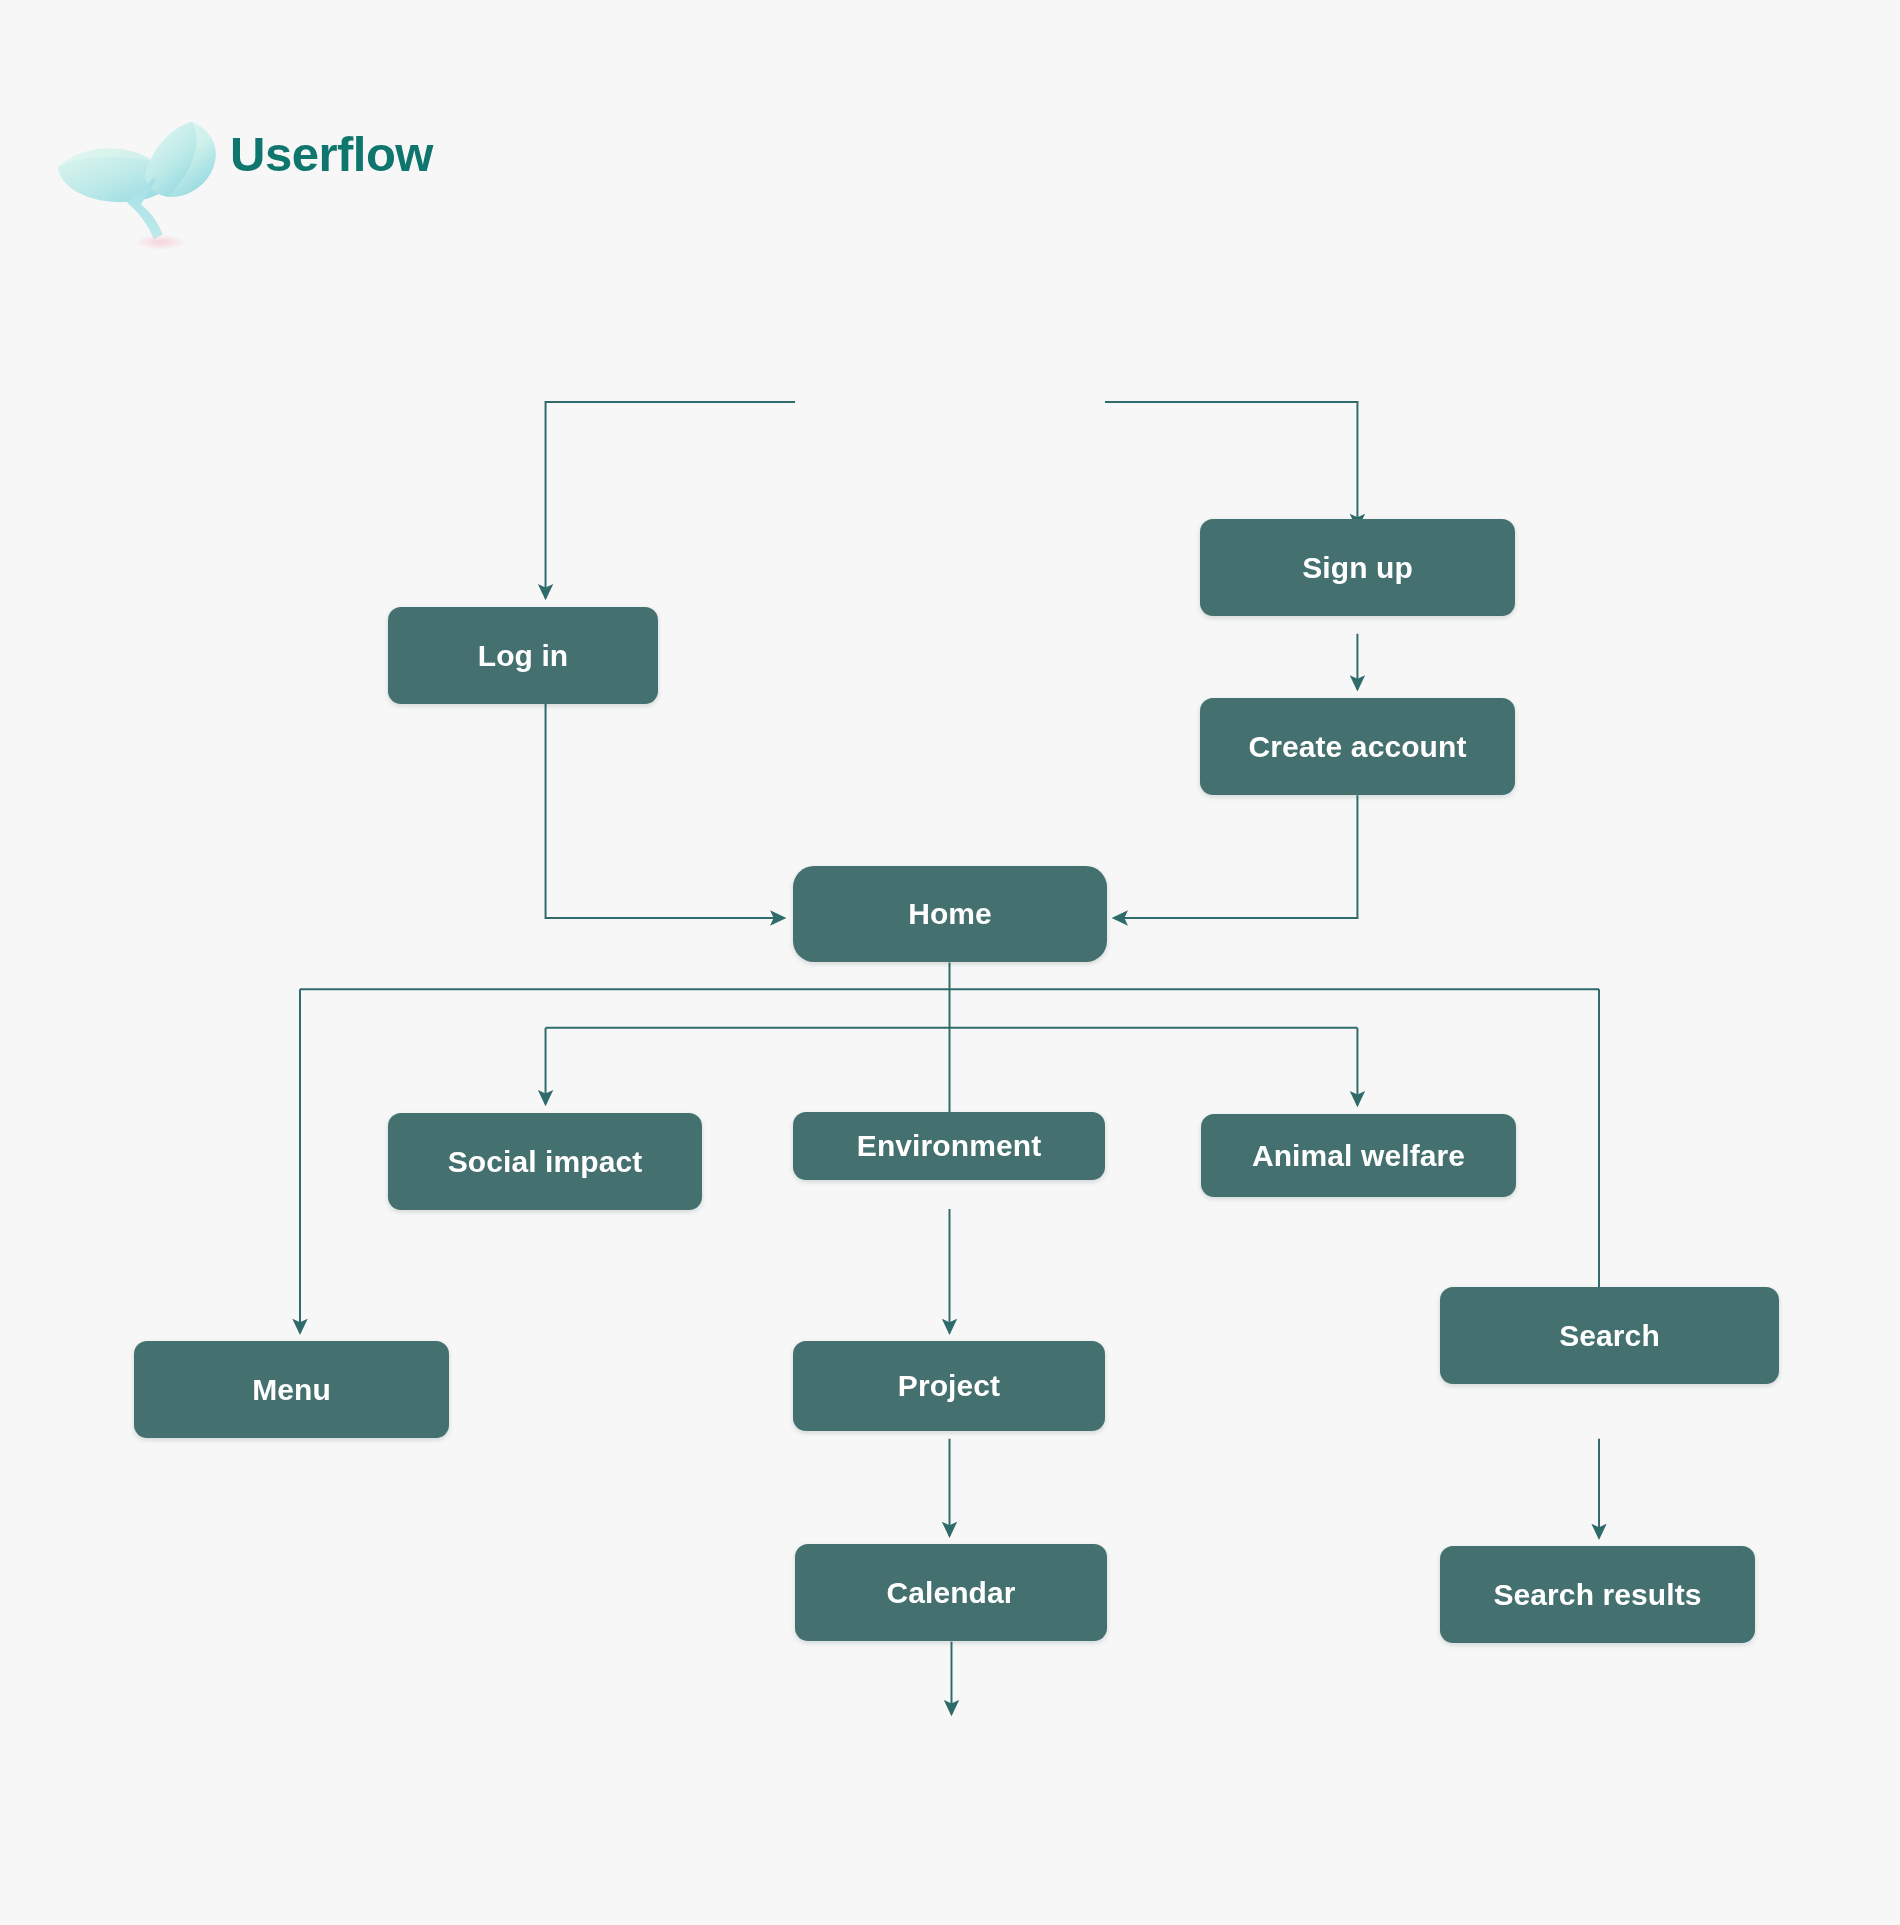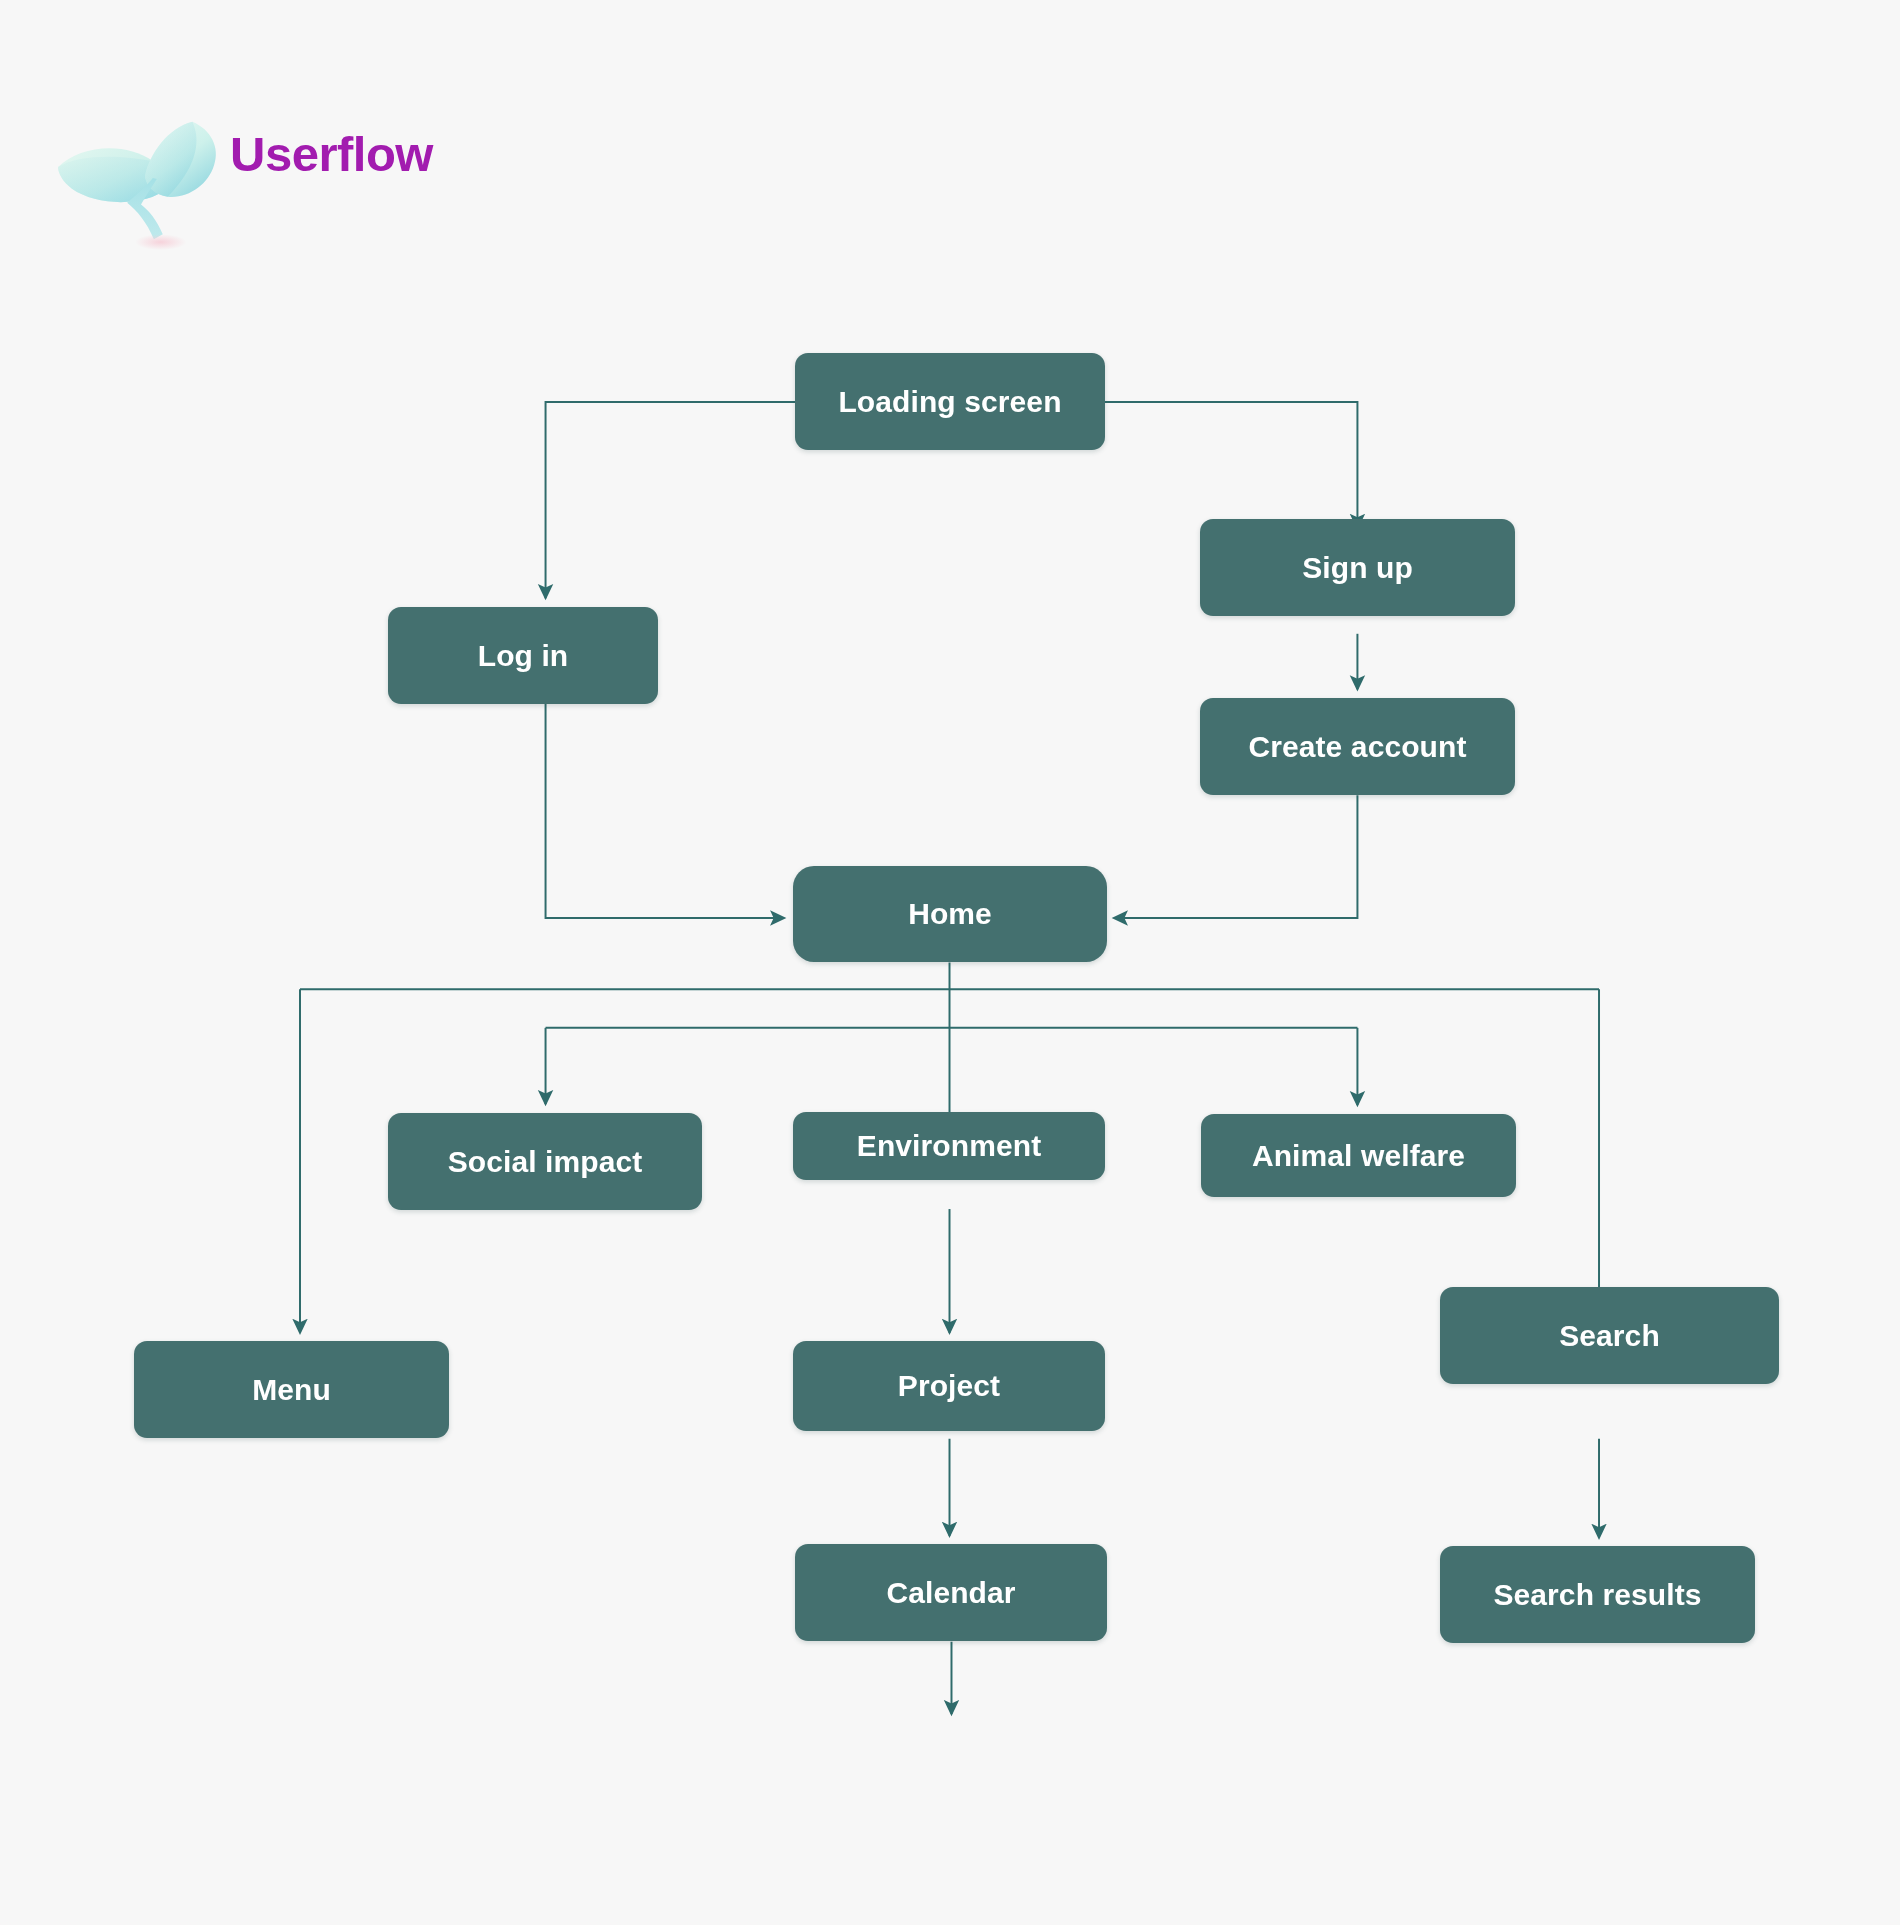--- a/index.html
+++ b/index.html
@@ -35,21 +35,21 @@
     top: 0;
     width: 178px;
     height: 158px;
   }
   .page-title {
     position: absolute;
     left: 176px;
     top: 32px;
     font-size: 49px;
     font-weight: bold;
-    color: #a21caf;
+    color: #0f766e;
     letter-spacing: -0.5px;
     white-space: nowrap;
   }
 
   
   .flow {
     position: absolute;
     left: 0;
     top: 0;
     width: 1901px;
@@ -167,23 +167,20 @@
         <path d="M 959 1221 L 959 1346" marker-end="url(#arrow)"></path>
 
         <path d="M 959 1453 L 959 1551" marker-end="url(#arrow)"></path>
 
         <path d="M 961 1658 L 961 1731" marker-end="url(#arrow)"></path>
 
         <path d="M 1615 1453 L 1615 1553" marker-end="url(#arrow)"></path>
       </g>
     </svg>
 
-    <div class="node" style="left:795px; top:353px; width:310px; height:97px;">
-      <span class="node-label">Loading screen</span>
-    </div>
 
     <div class="node" style="left:388px; top:607px; width:270px; height:97px;">
       <span class="node-label">Log in</span>
     </div>
 
     <div class="node" style="left:1200px; top:519px; width:315px; height:97px;">
       <span class="node-label">Sign up</span>
     </div>
 
     <div class="node" style="left:1200px; top:698px; width:315px; height:97px;">

